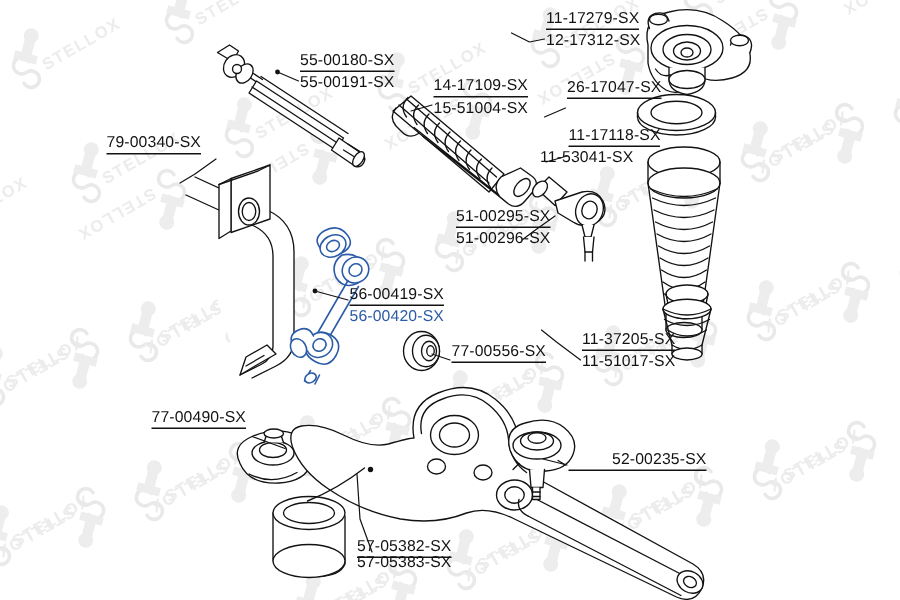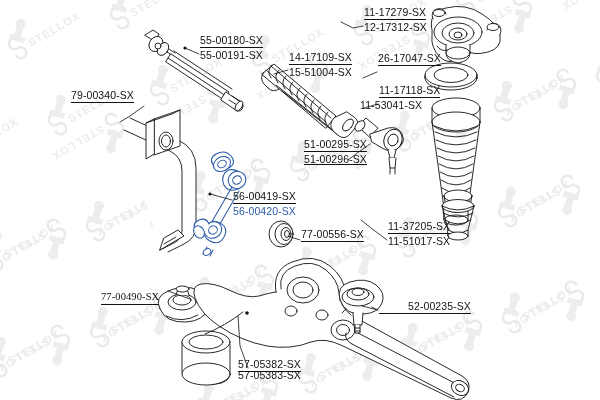--- a/index.html
+++ b/index.html
@@ -399,25 +399,25 @@
     <span class="lbl" style="left:200px;top:49px;">55-00191-SX</span>
     <span class="lbl ul" style="left:71px;top:89px;">79-00340-SX</span>
     <span class="lbl ul" style="left:289px;top:51px;">14-17109-SX</span>
     <span class="lbl" style="left:289px;top:66px;">15-51004-SX</span>
     <span class="lbl ul" style="left:364px;top:6px;">11-17279-SX</span>
     <span class="lbl" style="left:364px;top:21px;">12-17312-SX</span>
     <span class="lbl ul" style="left:378px;top:52px;">26-17047-SX</span>
     <span class="lbl ul" style="left:379px;top:84px;">11-17118-SX</span>
     <span class="lbl" style="left:360px;top:99px;">11-53041-SX</span>
     <span class="lbl ul" style="left:304px;top:138px;">51-00295-SX</span>
-    <span class="lbl" style="left:304px;top:153px;text-decoration:underline;">51-00296-SX</span>
+    <span class="lbl" style="left:304px;top:153px;">51-00296-SX</span>
     <span class="lbl ul" style="left:233px;top:190px;">56-00419-SX</span>
     <span class="lbl hi" style="left:233px;top:205px;">56-00420-SX</span>
     <span class="lbl ul" style="left:388px;top:220px;">11-37205-SX</span>
     <span class="lbl" style="left:388px;top:235px;">11-51017-SX</span>
     <span class="lbl ul" style="left:301px;top:228px;">77-00556-SX</span>
-    <span class="lbl ul" style="left:101px;top:291px;font-family:Liberation Serif, serif;">77-00490-SX</span>
+    <span class="lbl ul" style="left:101px;top:272px;">77-00490-SX</span>
     <span class="lbl ul" style="left:379px;top:300px;padding-left:29px;">52-00235-SX</span>
     <span class="lbl ul" style="left:238px;top:358px;">57-05382-SX</span>
     <span class="lbl" style="left:238px;top:369px;">57-05383-SX</span>
   </div>
 
 </div>
 
 </body></html>

